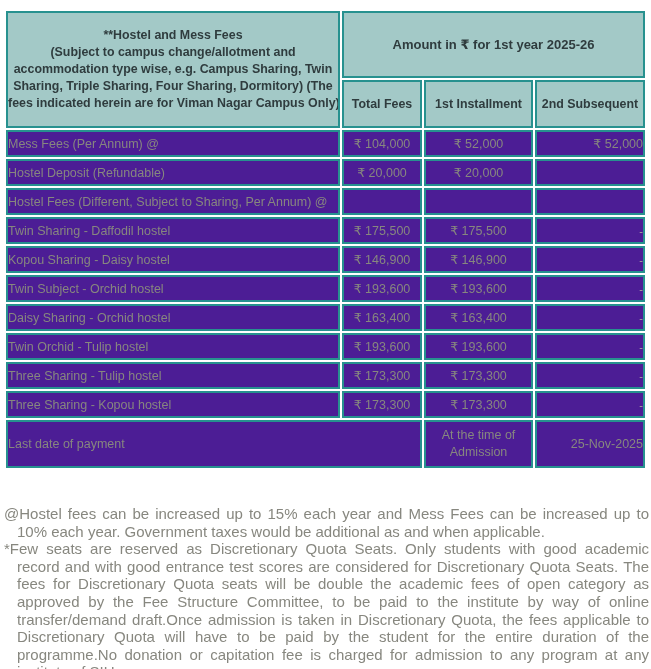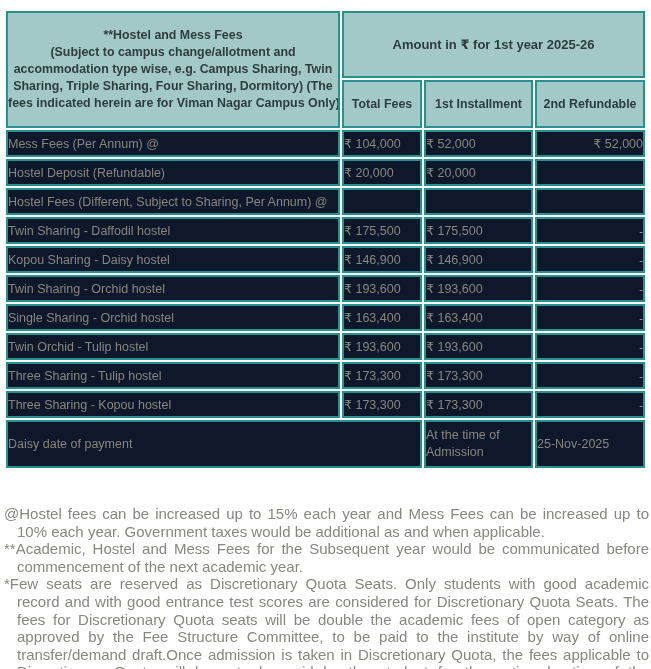--- a/index.html
+++ b/index.html
@@ -26,28 +26,28 @@
     color: #2F3C3E;
     font-weight: bold;
     font-size: 12.4px;
     text-align: center;
     vertical-align: middle;
   }
   th.fee-head .fh-line { line-height: 17px; white-space: nowrap; }
   th.amount-head { height: 67px; font-size: 13px; }
   th.col-head { height: 48px; }
 
-  td { height: 27px; color: #87877F; font-size: 12.5px; vertical-align: middle; background: #0f172a; }
+  td { height: 27px; color: #87877F; font-size: 12.5px; vertical-align: middle; background: #4c1d95; }
   td.lbl { text-align: left; padding-left: 8px; white-space: nowrap; }
-  td.val { text-align: left; padding-right: 7px; white-space: nowrap; }
+  td.val { text-align: center; padding-right: 7px; white-space: nowrap; }
   td.val-tight { text-align: right; padding-right: 5px; white-space: nowrap; }
   td.dash { font-size: 11px; color: #A6A6A0; }
   tr.footer-row td { height: 48px; }
   td.wrap { white-space: normal; line-height: 17px; padding-top: 2px; padding-bottom: 2px; }
-  td.date-cell { padding-right: 13px; white-space: nowrap; }
+  td.date-cell { text-align: right; padding-right: 13px; white-space: nowrap; }
 
   .notes { margin-top: 35px; width: 645px; color: #87877F; font-size: 15px; line-height: 17.6px; text-align: justify; }
   .note { margin: 0; padding-left: 13px; text-indent: -13px; }
 </style>
 </head>
 <body>
 
 <div class="page">
 
   <table class="fees">
@@ -64,21 +64,21 @@
           <div class="fh-line">(Subject to campus change/allotment and</div>
           <div class="fh-line">accommodation type wise, e.g. Campus Sharing, Twin</div>
           <div class="fh-line">Sharing, Triple Sharing, Four Sharing, Dormitory) (The</div>
           <div class="fh-line">fees indicated herein are for Viman Nagar Campus Only)</div>
         </th>
         <th class="amount-head" colspan="3">Amount in ₹ for 1st year 2025-26</th>
       </tr>
       <tr>
         <th class="col-head">Total Fees</th>
         <th class="col-head">1st Installment</th>
-        <th class="col-head">2nd Refundable</th>
+        <th class="col-head">2nd Subsequent</th>
       </tr>
     </thead>
     <tbody>
       <tr>
         <td class="lbl">Mess Fees (Per Annum) @</td>
         <td class="val">₹ 104,000</td>
         <td class="val">₹ 52,000</td>
         <td class="val-tight">₹ 52,000</td>
       </tr>
       <tr>
@@ -99,27 +99,27 @@
         <td class="val">₹ 175,500</td>
         <td class="val-tight dash">-</td>
       </tr>
       <tr>
         <td class="lbl">Kopou Sharing - Daisy hostel</td>
         <td class="val">₹ 146,900</td>
         <td class="val">₹ 146,900</td>
         <td class="val-tight dash">-</td>
       </tr>
       <tr>
-        <td class="lbl">Twin Sharing - Orchid hostel</td>
+        <td class="lbl">Twin Subject - Orchid hostel</td>
         <td class="val">₹ 193,600</td>
         <td class="val">₹ 193,600</td>
         <td class="val-tight dash">-</td>
       </tr>
       <tr>
-        <td class="lbl">Single Sharing - Orchid hostel</td>
+        <td class="lbl">Daisy Sharing - Orchid hostel</td>
         <td class="val">₹ 163,400</td>
         <td class="val">₹ 163,400</td>
         <td class="val-tight dash">-</td>
       </tr>
       <tr>
         <td class="lbl">Twin Orchid - Tulip hostel</td>
         <td class="val">₹ 193,600</td>
         <td class="val">₹ 193,600</td>
         <td class="val-tight dash">-</td>
       </tr>
@@ -129,26 +129,25 @@
         <td class="val">₹ 173,300</td>
         <td class="val-tight dash">-</td>
       </tr>
       <tr>
         <td class="lbl">Three Sharing - Kopou hostel</td>
         <td class="val">₹ 173,300</td>
         <td class="val">₹ 173,300</td>
         <td class="val-tight dash">-</td>
       </tr>
       <tr class="footer-row">
-        <td class="lbl" colspan="2">Daisy date of payment</td>
+        <td class="lbl" colspan="2">Last date of payment</td>
         <td class="val wrap">At the time of Admission</td>
         <td class="date-cell">25-Nov-2025</td>
       </tr>
     </tbody>
   </table>
 
   <div class="notes">
     <p class="note">@Hostel fees can be  increased up to 15% each year and Mess Fees can be increased up to 10% each year. Government taxes would be additional as and when applicable.</p>
-    <p class="note">**Academic, Hostel and Mess Fees for the Subsequent year would be communicated before commencement of the next academic year.</p>
     <p class="note">*Few seats are reserved as Discretionary Quota Seats. Only students with good academic record and with good entrance test scores are considered for Discretionary Quota Seats. The fees for Discretionary Quota seats will be double the academic fees of open category as approved by the Fee Structure Committee, to be paid to the institute by way of online transfer/demand draft.Once admission is taken in Discretionary Quota, the fees applicable to Discretionary Quota will have to be paid by the student for the entire duration of the programme.No donation or capitation fee is charged for admission to any program at any institute of SIU.</p>
   </div>
 
 </div>
 
 </body></html>

